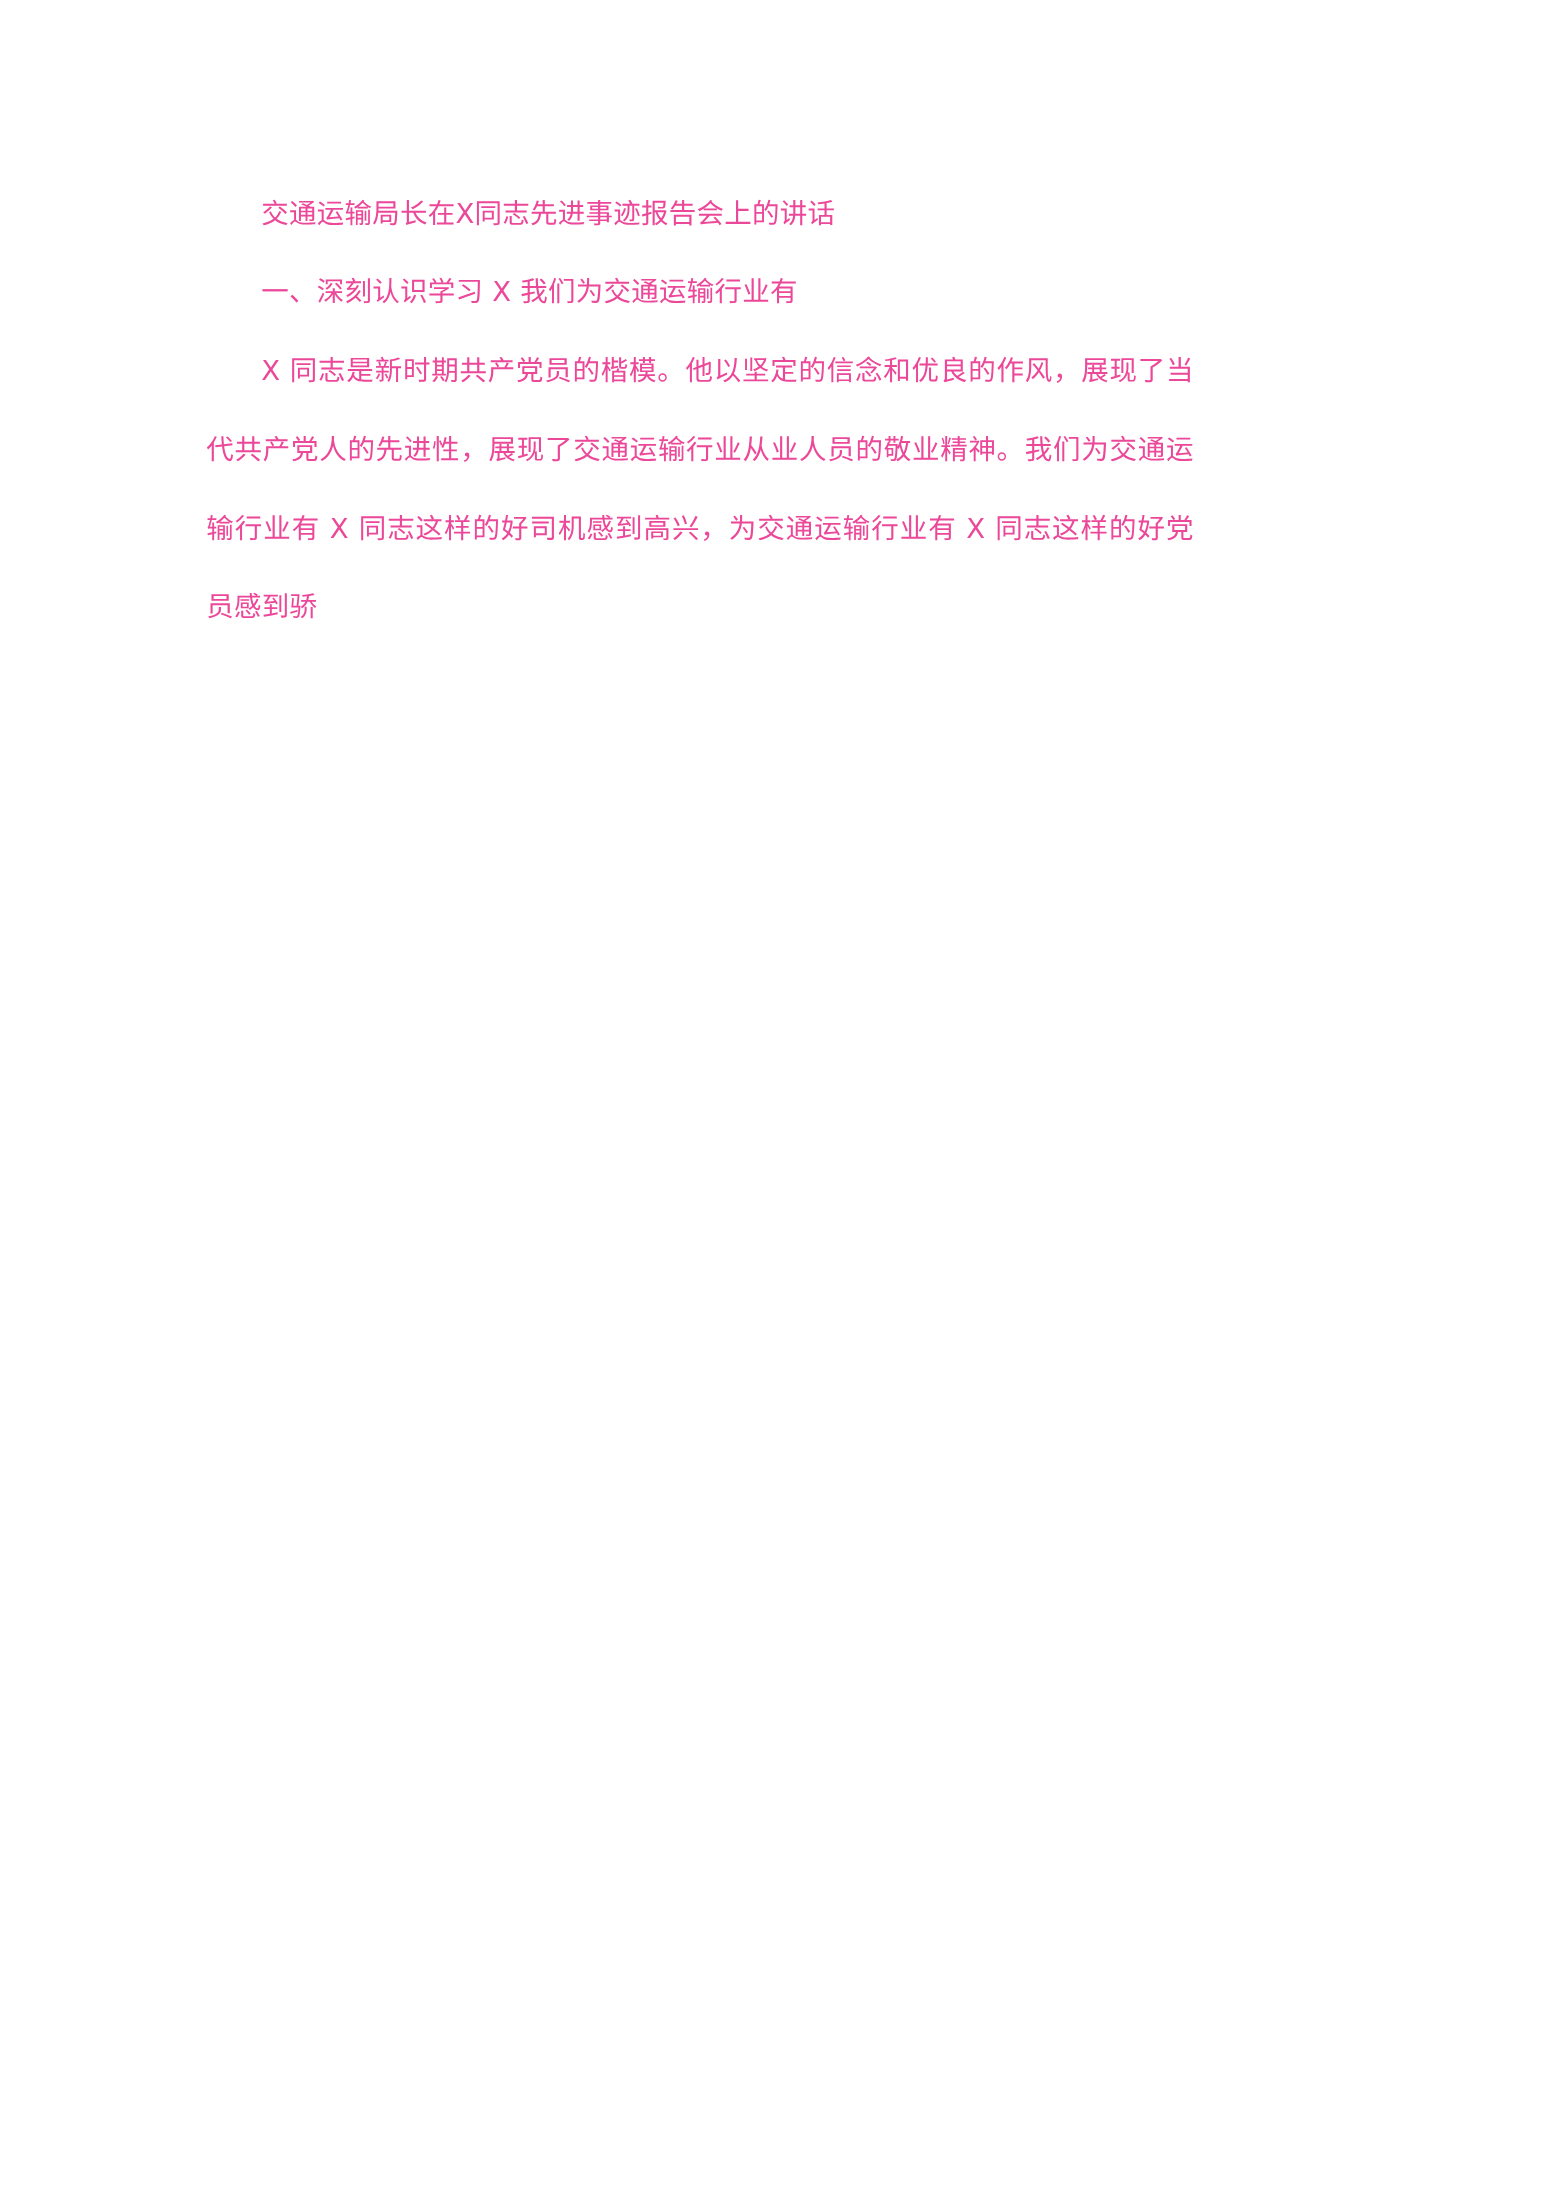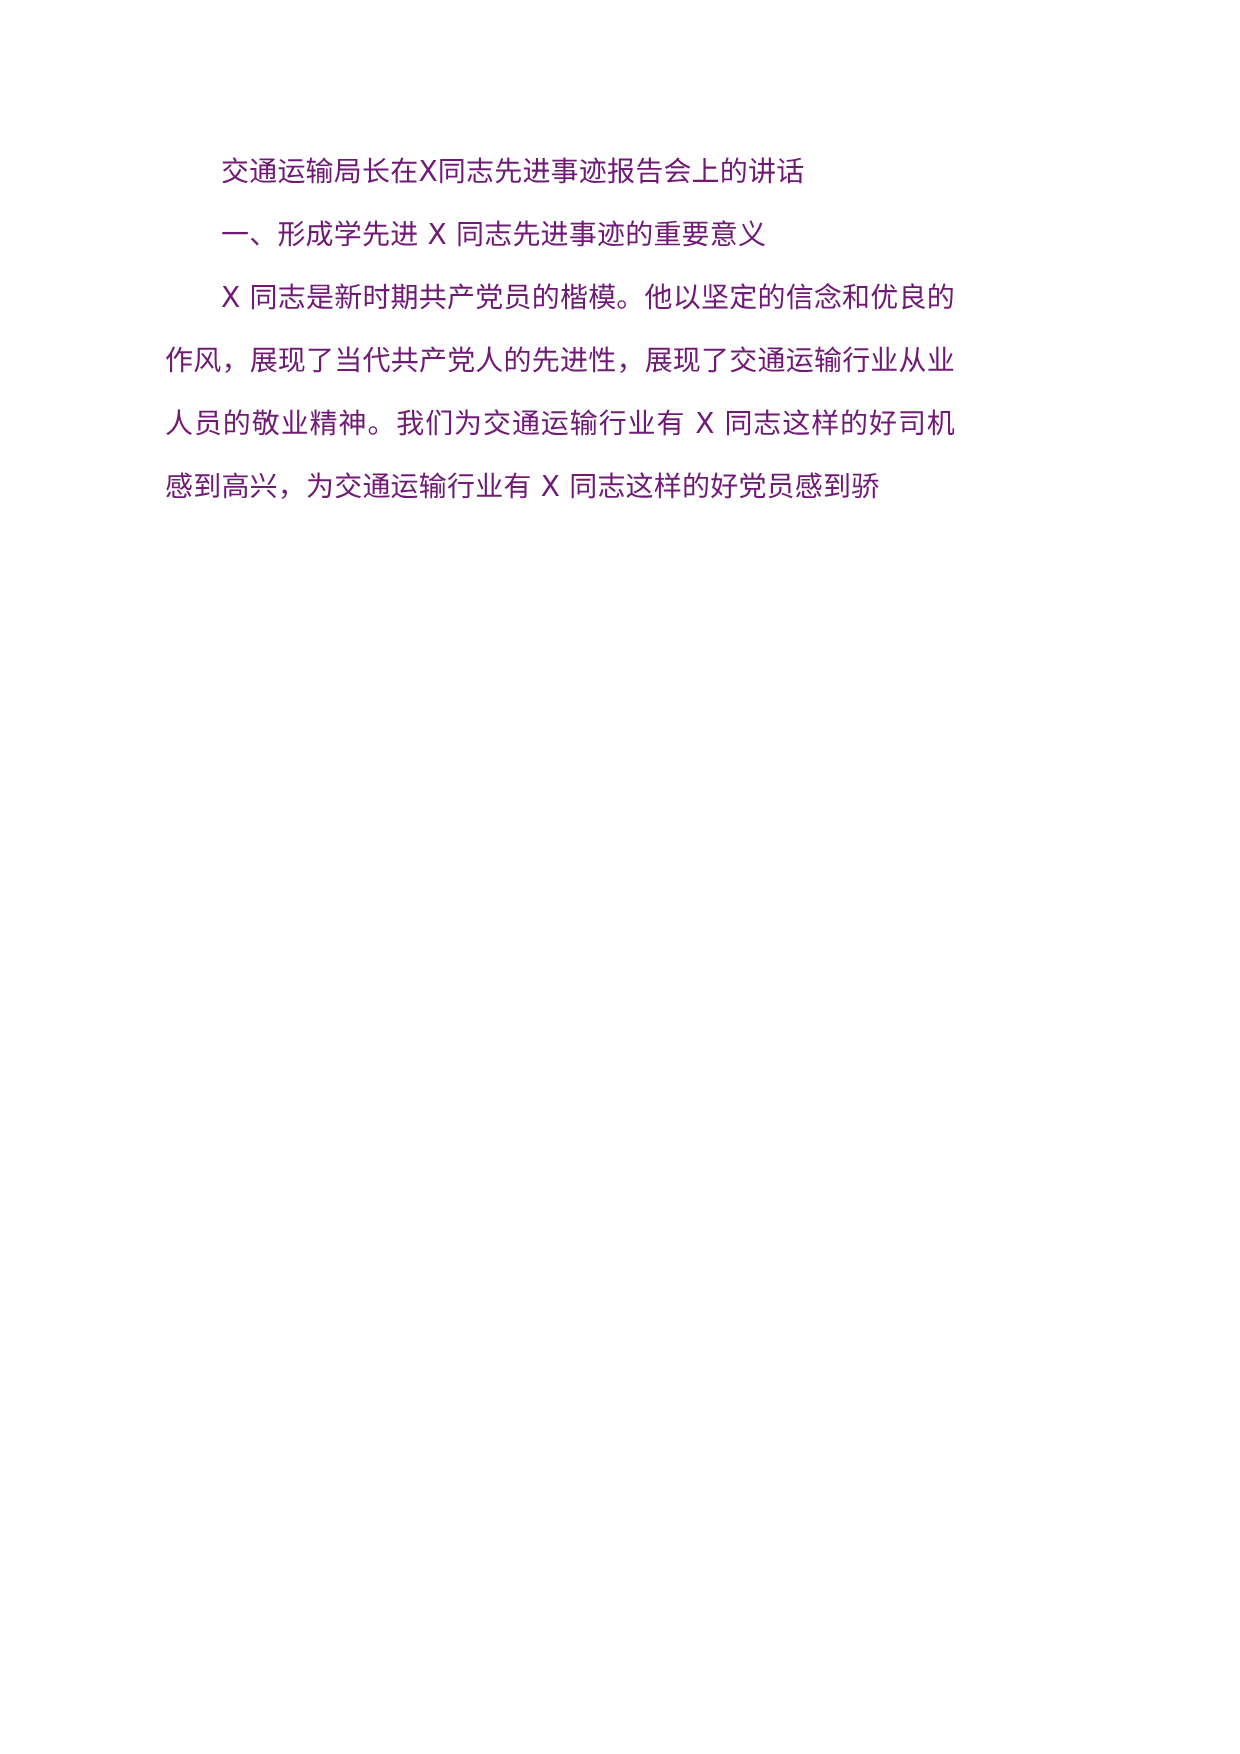--- a/index.html
+++ b/index.html
@@ -19,39 +19,39 @@
   }
   .content {
     position: absolute;
     left: 165px;
     top: 140px;
     width: 790px;
   }
   .doc-title,
   .para {
     font-family: "DejaVu Sans", "Liberation Sans", sans-serif;
-    font-size: 28px;
+    font-size: 22px;
     line-height: 63px;
-    color: #701a75;
+    color: #ec4899;
     text-align: justify;
     text-justify: inter-ideograph;
     margin: 0;
     letter-spacing: 0.2px;
     font-weight: 400;
   }
   .doc-title {
     text-indent: 2em;
   }
   .para {
     text-indent: 2em;
   }
   
 </style>
 </head>
 <body>
 
 <div class="page">
   <div class="content">
     <p class="doc-title">交通运输局长在X同志先进事迹报告会上的讲话</p>
-    <p class="para">一、形成学先进 X 同志先进事迹的重要意义</p>
+    <p class="para">一、深刻认识学习 X 我们为交通运输行业有</p>
     <p class="para">X 同志是新时期共产党员的楷模。他以坚定的信念和优良的作风，展现了当代共产党人的先进性，展现了交通运输行业从业人员的敬业精神。我们为交通运输行业有 X 同志这样的好司机感到高兴，为交通运输行业有 X 同志这样的好党员感到骄</p>
   </div>
 </div>
 
 </body></html>

